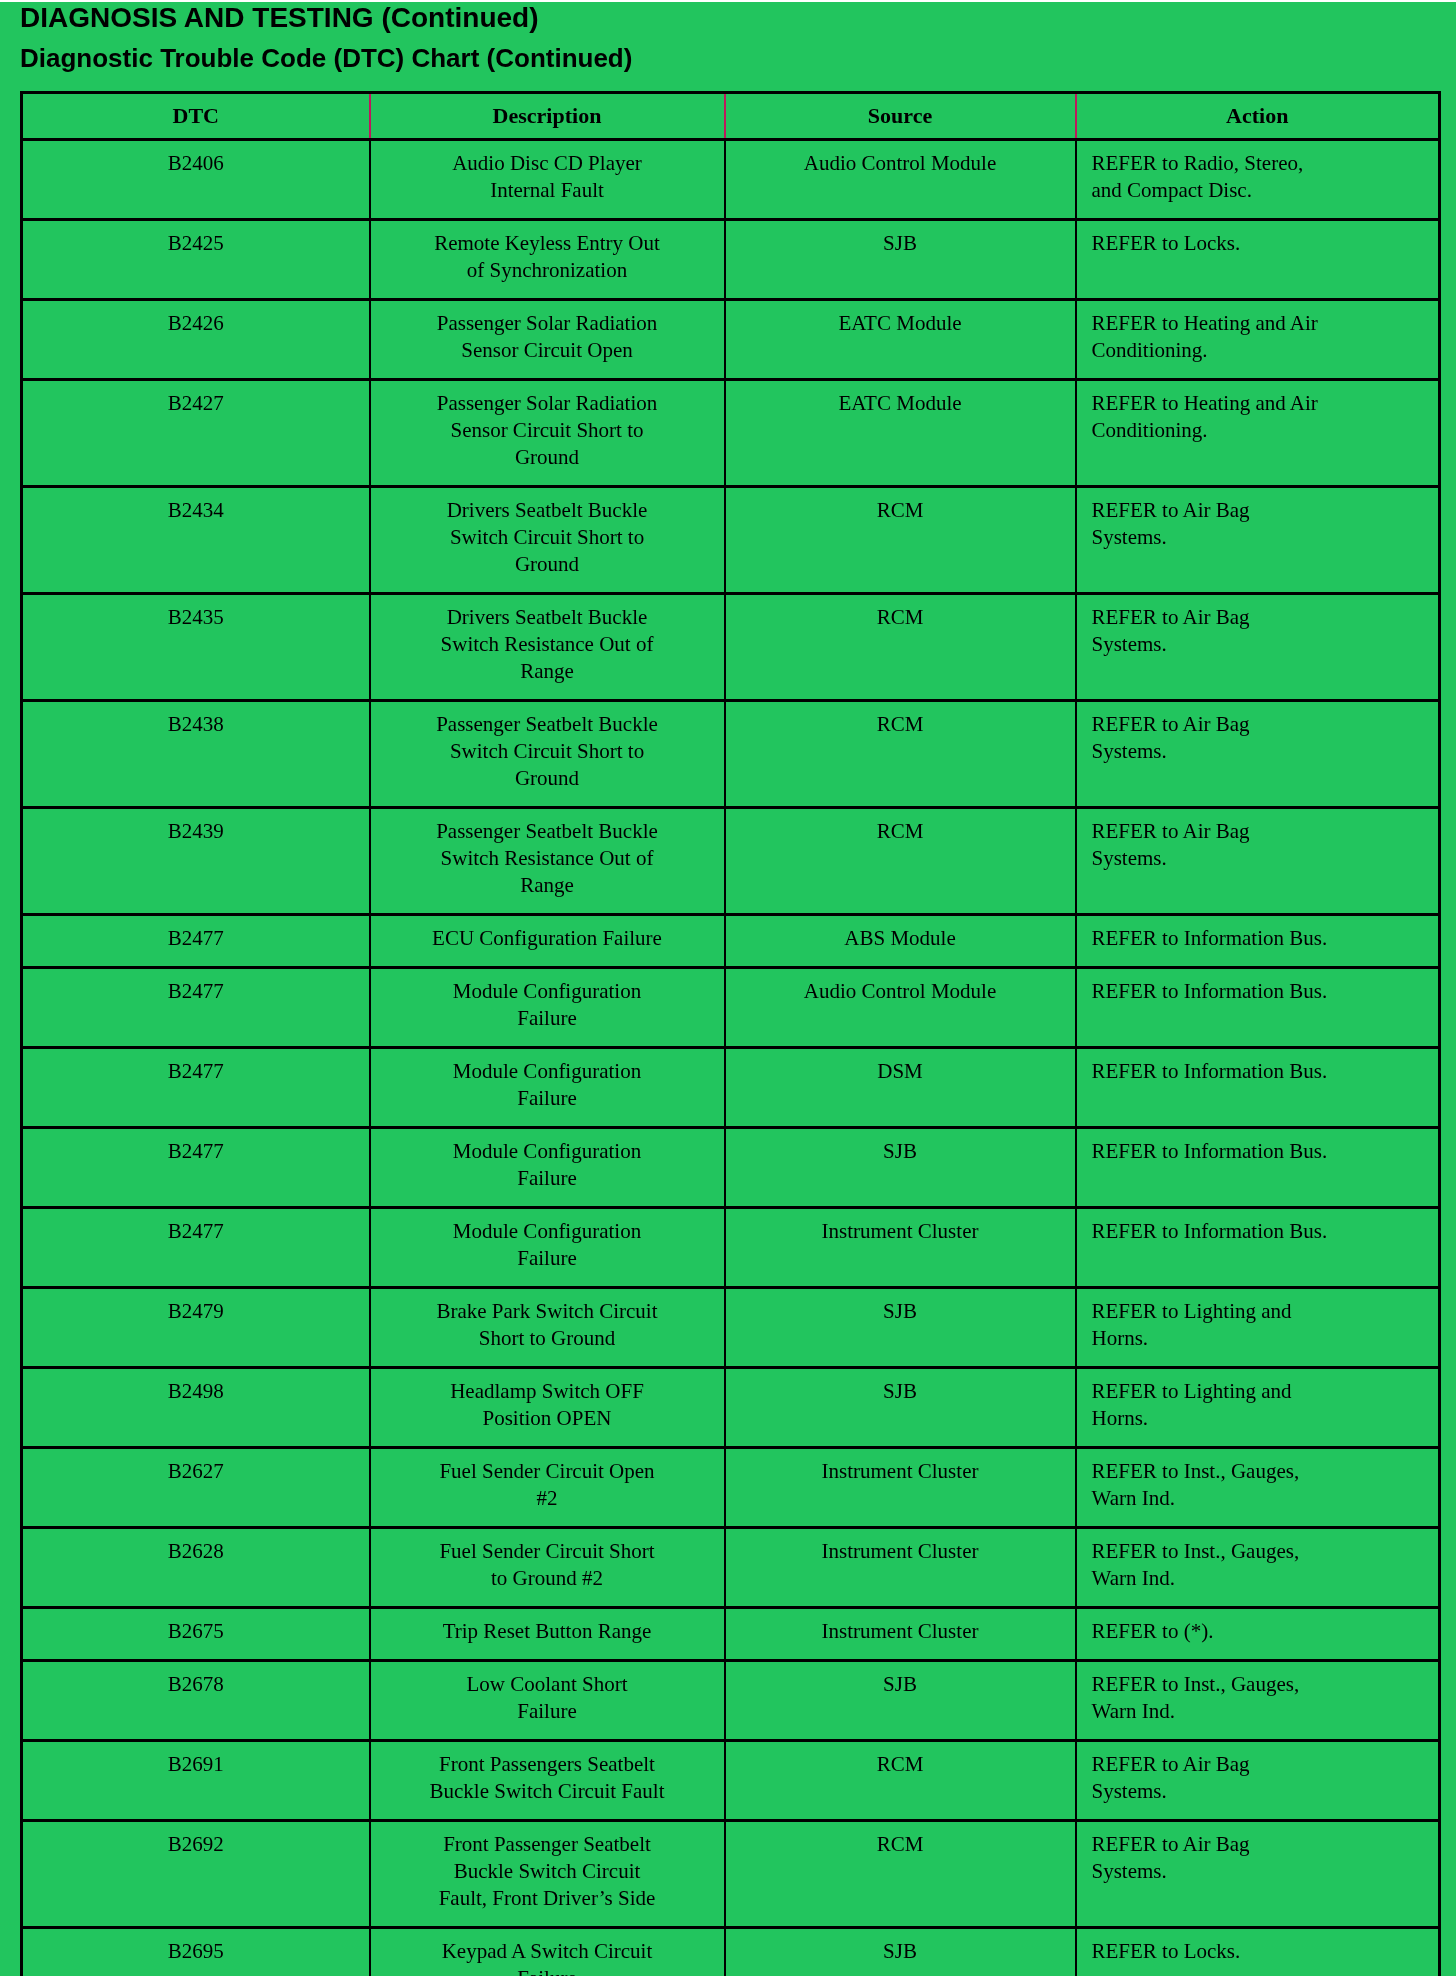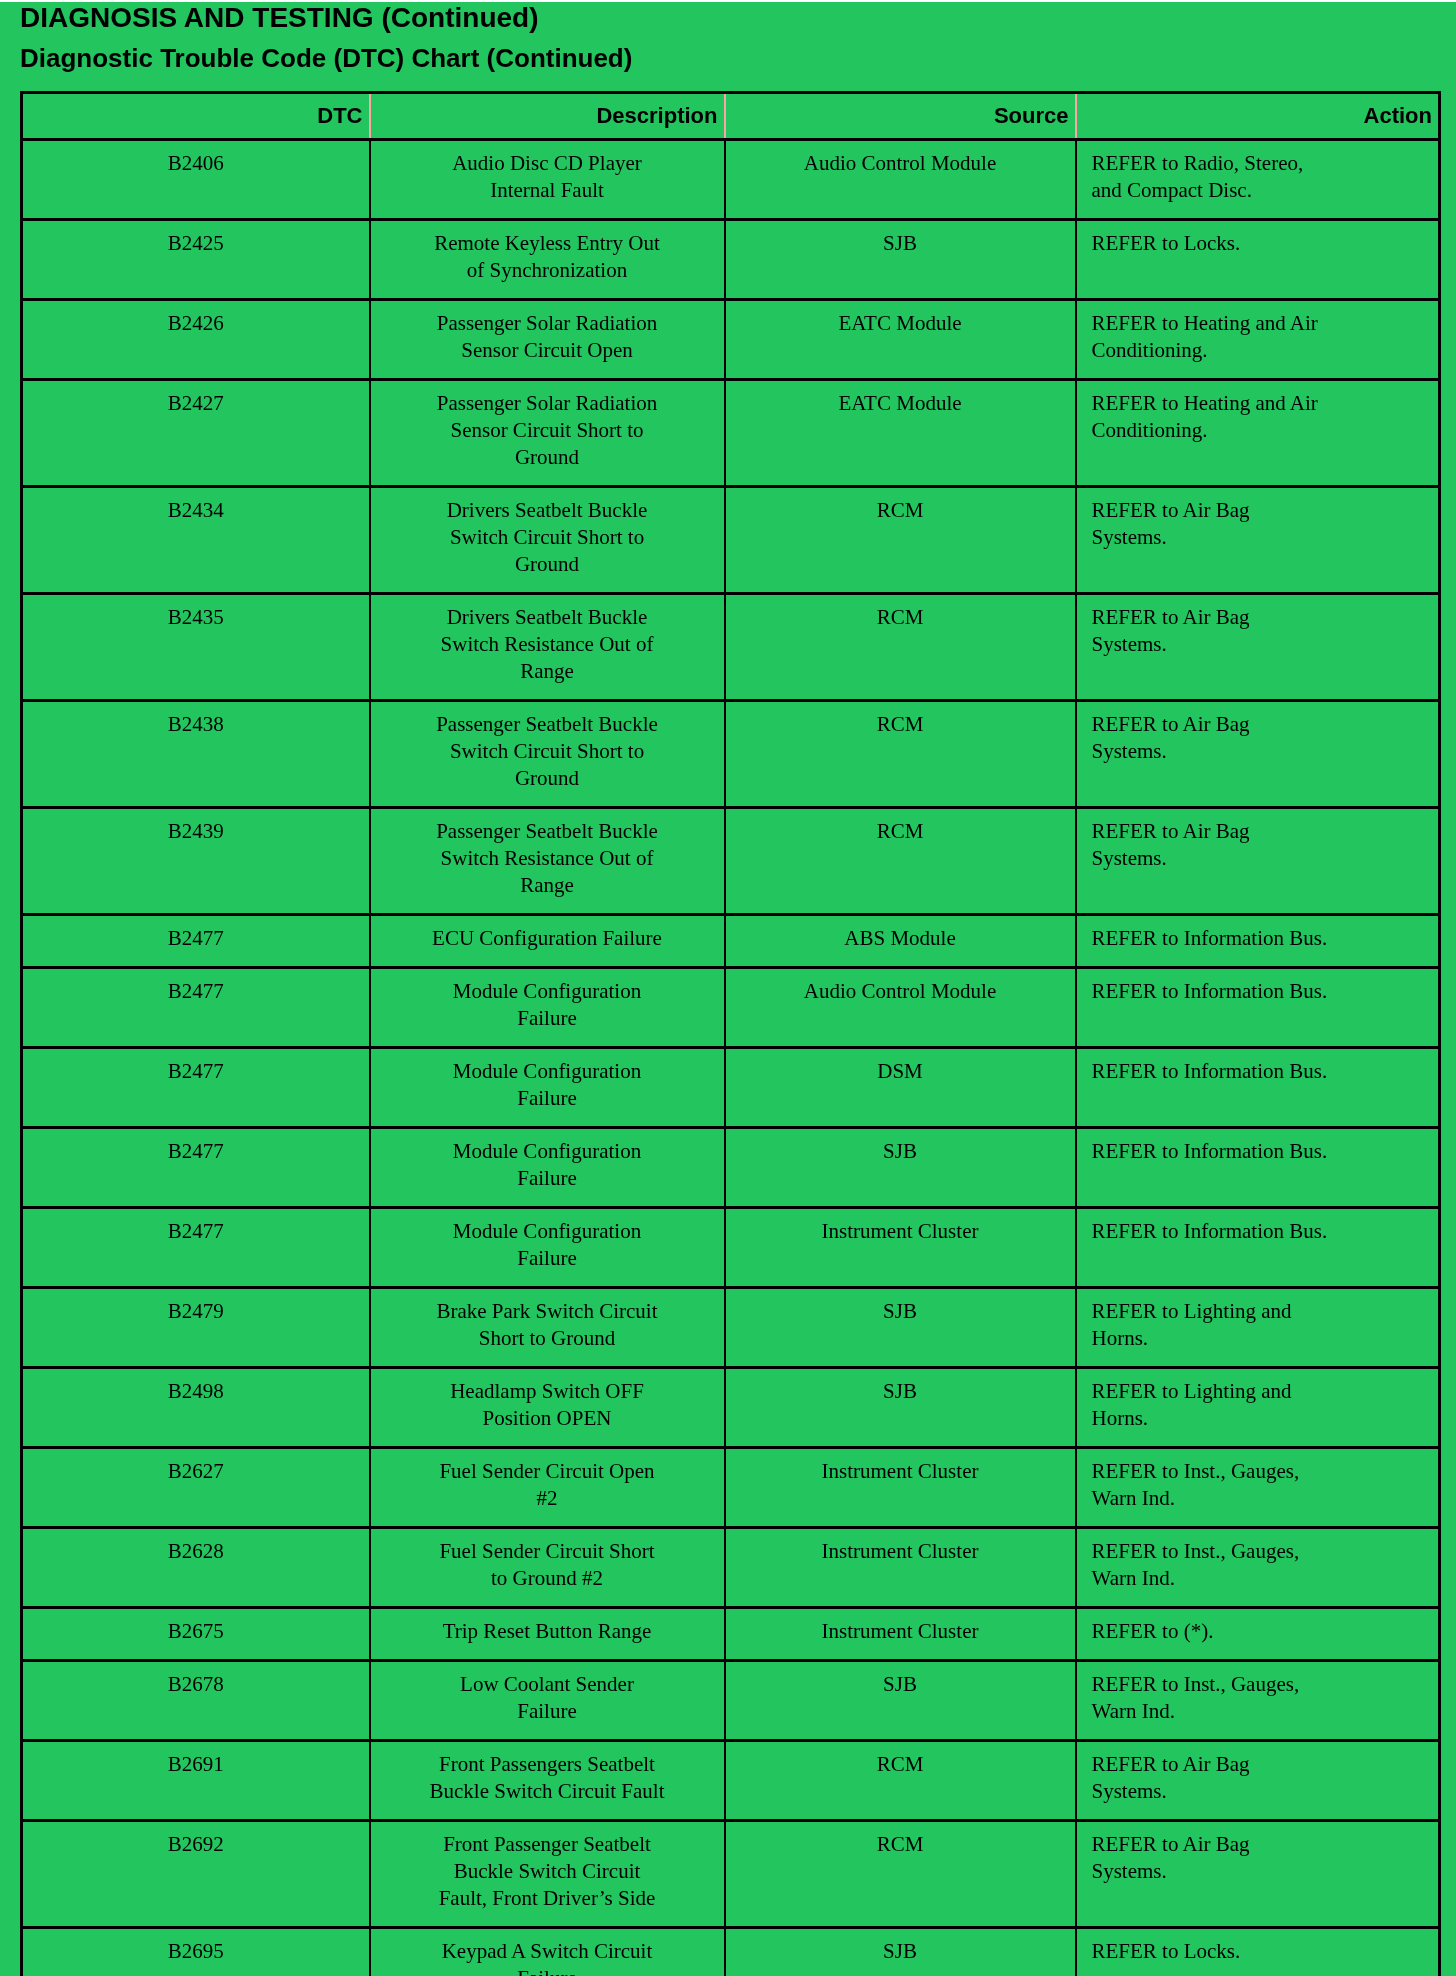--- a/index.html
+++ b/index.html
@@ -31,27 +31,27 @@
     border-collapse: collapse;
     table-layout: fixed;
     width: 1418px;
     border: 3px solid #000;
   }
   col.c-dtc    { width: 348px; }
   col.c-desc   { width: 355px; }
   col.c-source { width: 351px; }
   col.c-action { width: 364px; }
   .dtc-table th {
-    font-family: Liberation Sans, sans-serif;
+    font-family: Liberation Serif, serif;
     font-weight: 700;
     font-size: 22px;
-    text-align: right;
+    text-align: center;
     padding: 9px 6px 9px 6px;
     border-left: 2px solid #000;
-    border-right: 2px solid #fca5a5;
+    border-right: 2px solid #be185d;
     border-bottom: 3px solid #000;
   }
   .dtc-table td {
     font-family: "Liberation Serif", "DejaVu Serif", serif;
     font-size: 21px;
     line-height: 27px;
     vertical-align: top;
     text-align: center;
     white-space: pre-line;
     padding: 9px 8px 14px 8px;
@@ -242,21 +242,21 @@
 
   <tr>
     <td class="col-dtc">B2675</td>
     <td class="col-desc">Trip Reset Button Range</td>
     <td class="col-source">Instrument Cluster</td>
     <td class="col-action">REFER to (*).</td>
   </tr>
 
   <tr>
     <td class="col-dtc">B2678</td>
-    <td class="col-desc">Low Coolant Sender
+    <td class="col-desc">Low Coolant Short
 Failure</td>
     <td class="col-source">SJB</td>
     <td class="col-action">REFER to Inst., Gauges,
 Warn Ind.</td>
   </tr>
 
   <tr>
     <td class="col-dtc">B2691</td>
     <td class="col-desc">Front Passengers Seatbelt
 Buckle Switch Circuit Fault</td>

